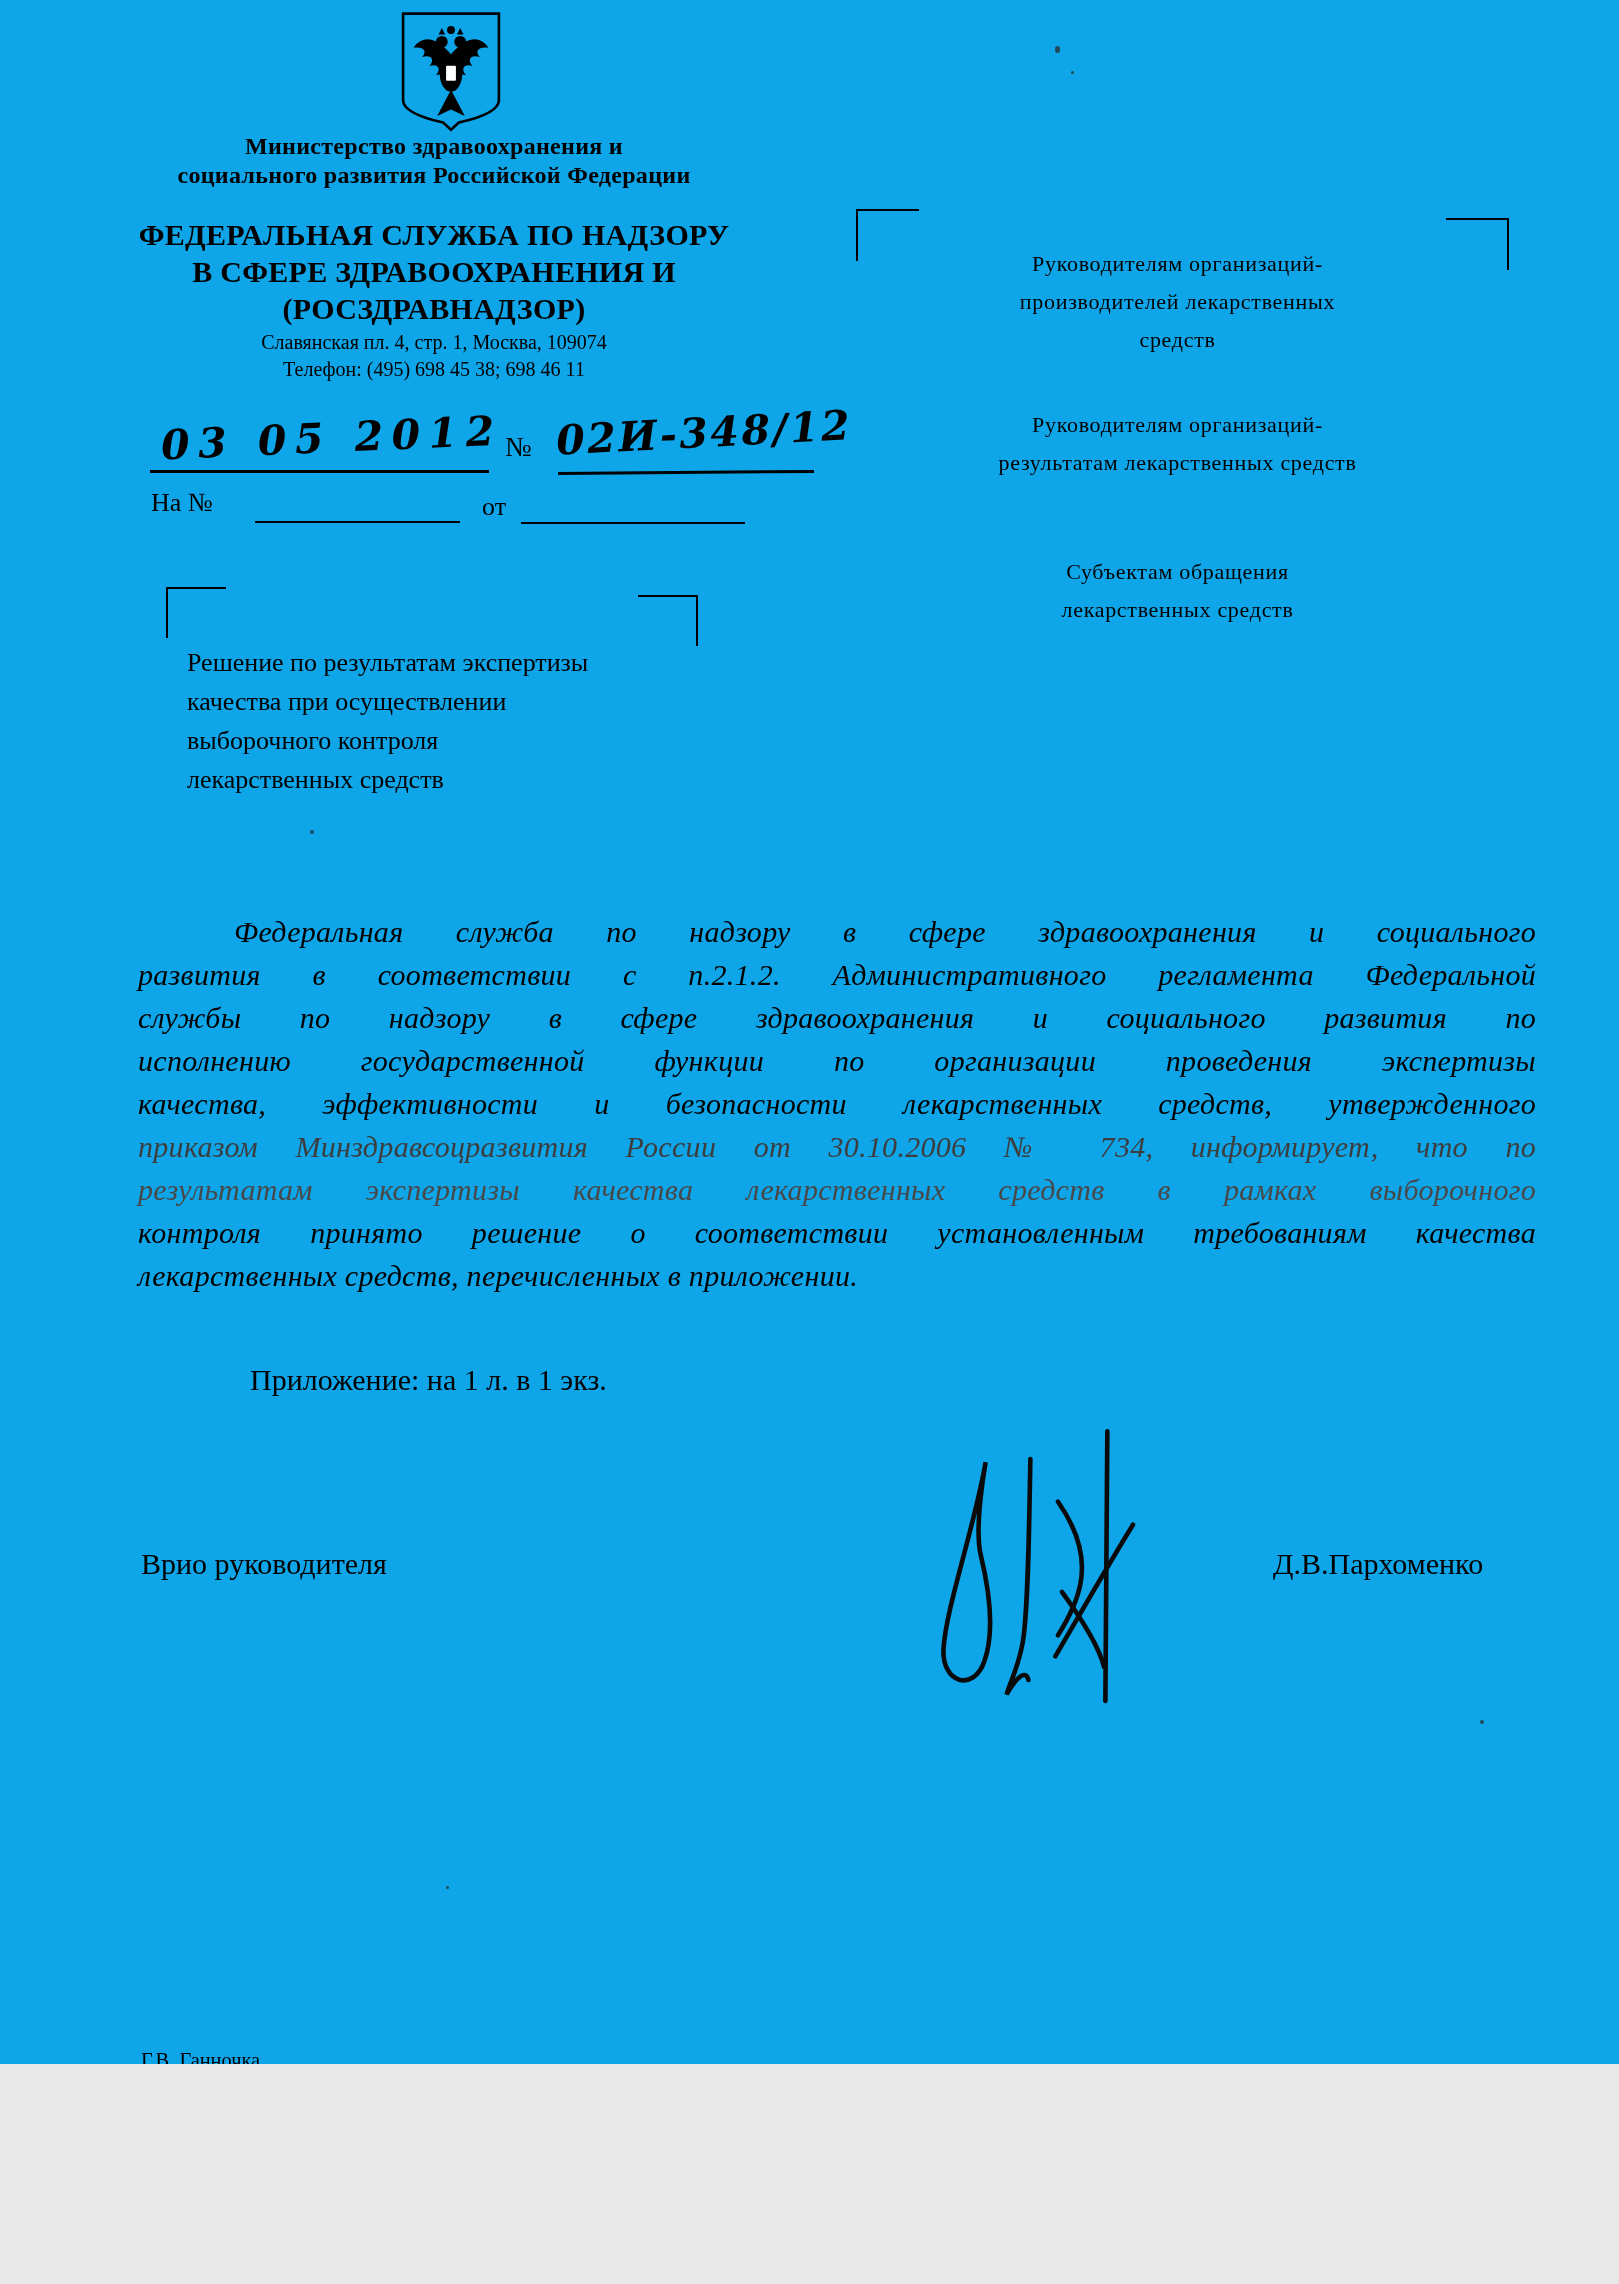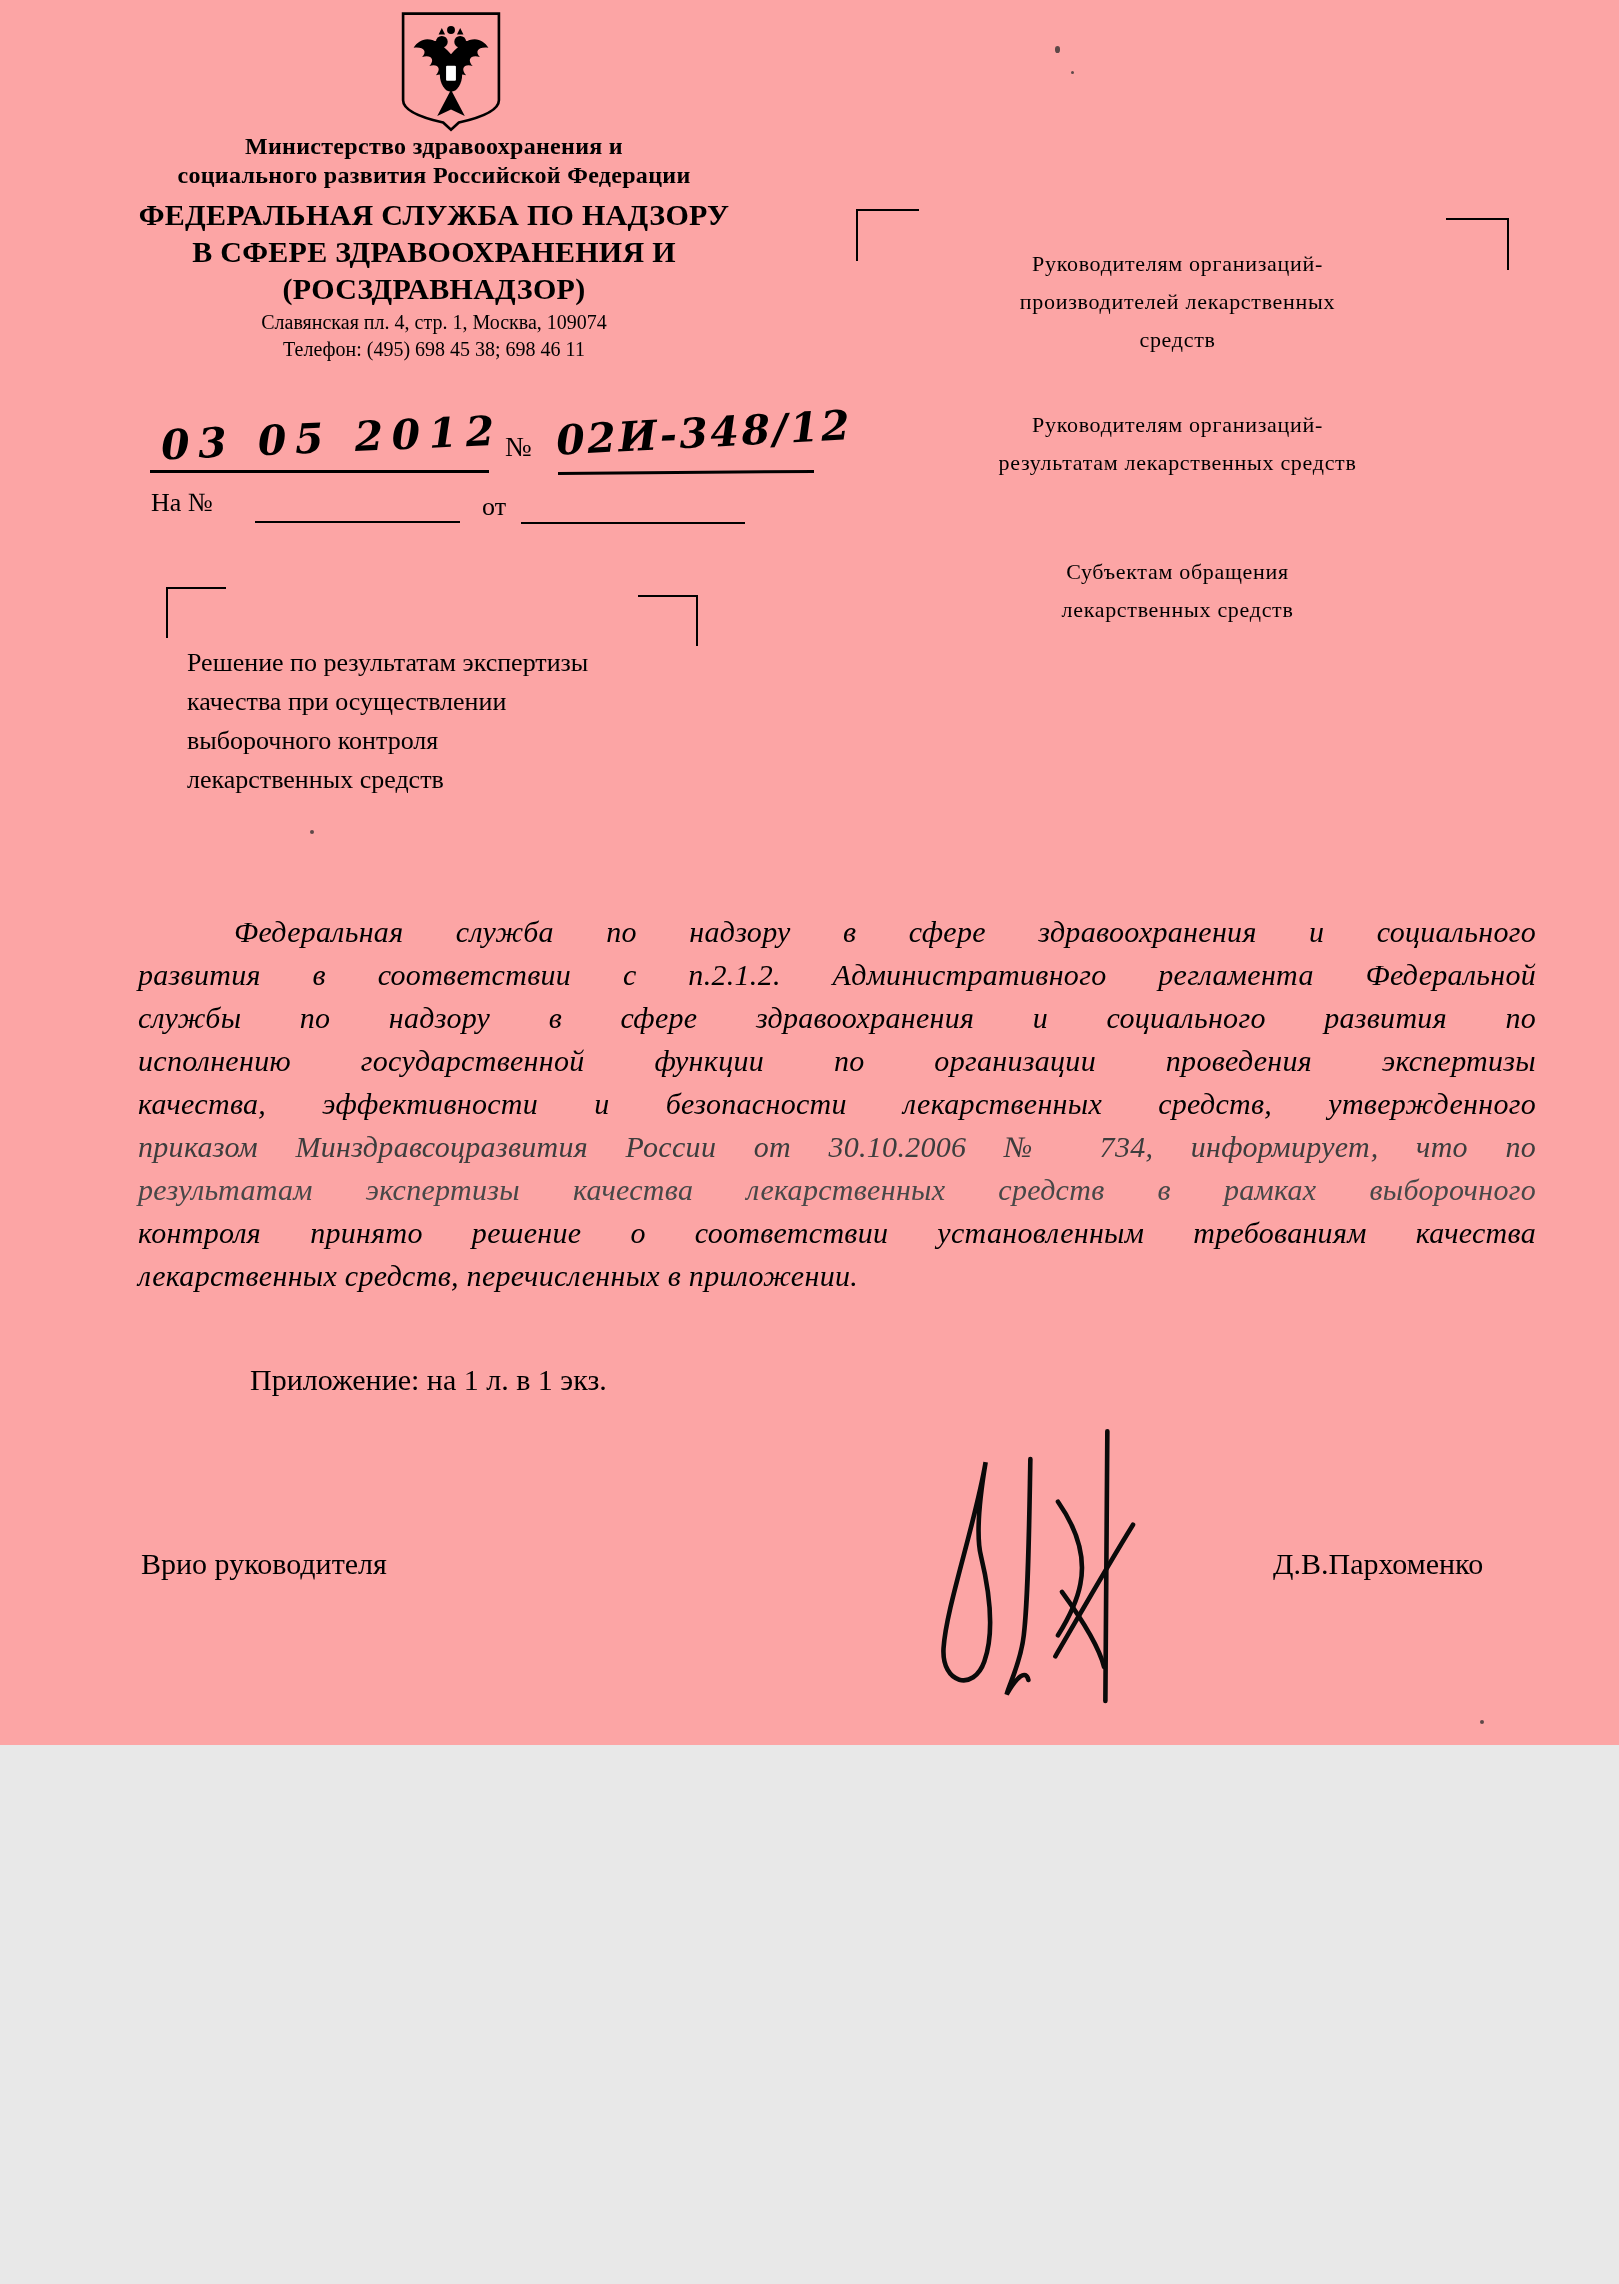--- a/index.html
+++ b/index.html
@@ -1,30 +1,30 @@
 <!DOCTYPE html>
 <html style="font-size:10.5px"><head>
 <meta charset="utf-8">
 <style>
   html, body { margin:0; padding:0; background:#e8e8e8; }
   .page {
-    position:relative; width:1620px; height:1745px; margin:0 auto;
-    background:#fca5a5; color:#000;
+    position:relative; width:1620px; height:2064px; margin:0 auto;
+    background:#0ea5e9; color:#000;
     font-family:"Liberation Serif", serif;
     overflow:hidden;
   }
 
   
   .emblem { position:absolute; left:395px; top:6.6px; width:112px; height:126px; }
   .letterhead {
     position:absolute; left:92px; top:132px; width:684px;
     text-align:center;
   }
   .ministry-line { font-size:24px; font-weight:bold; line-height:29px; letter-spacing:0.3px; }
-  .service-block { margin-top:6px; }
+  .service-block { margin-top:26px; }
   .service-line { font-size:30px; font-weight:bold; line-height:37px; letter-spacing:0.3px; }
   .office-line  { font-size:20px; line-height:25px; margin-top:2.6px; }
 
   
   .hand {
     font-family:"DejaVu Serif", serif; font-style:italic; font-weight:bold;
     white-space:nowrap;
   }
   .ref-date  { position:absolute; left:161px; top:414px; font-size:41px; letter-spacing:8.5px; transform:rotate(-2.5deg); }
   .ref-num   { position:absolute; left:556px; top:409px; font-size:41px; letter-spacing:2.6px; transform:rotate(-3deg); }

